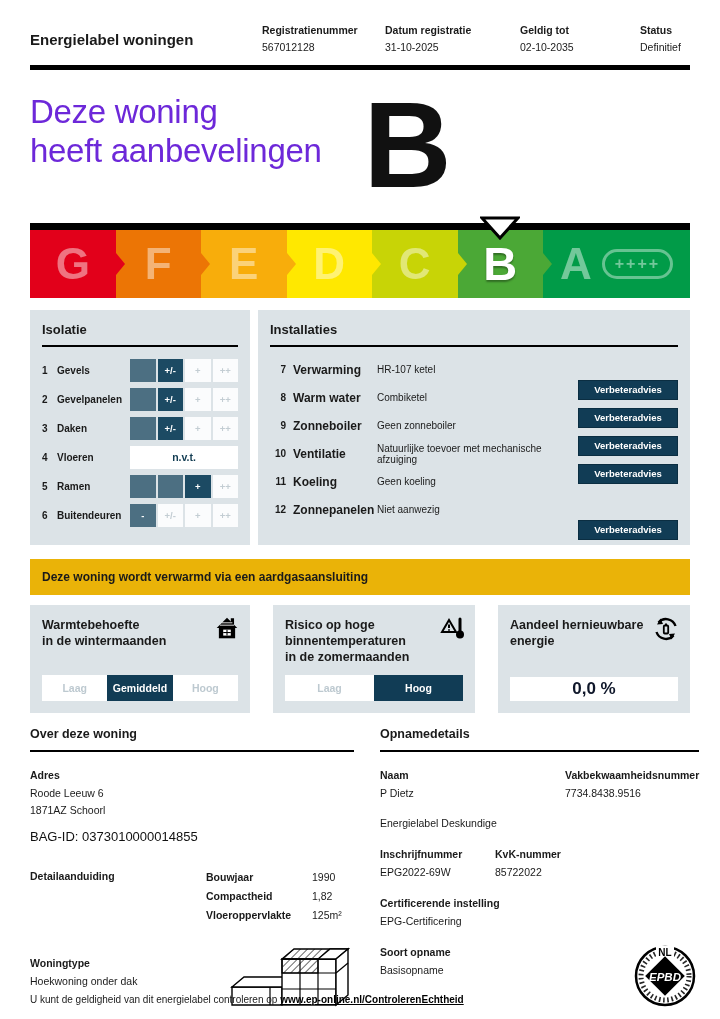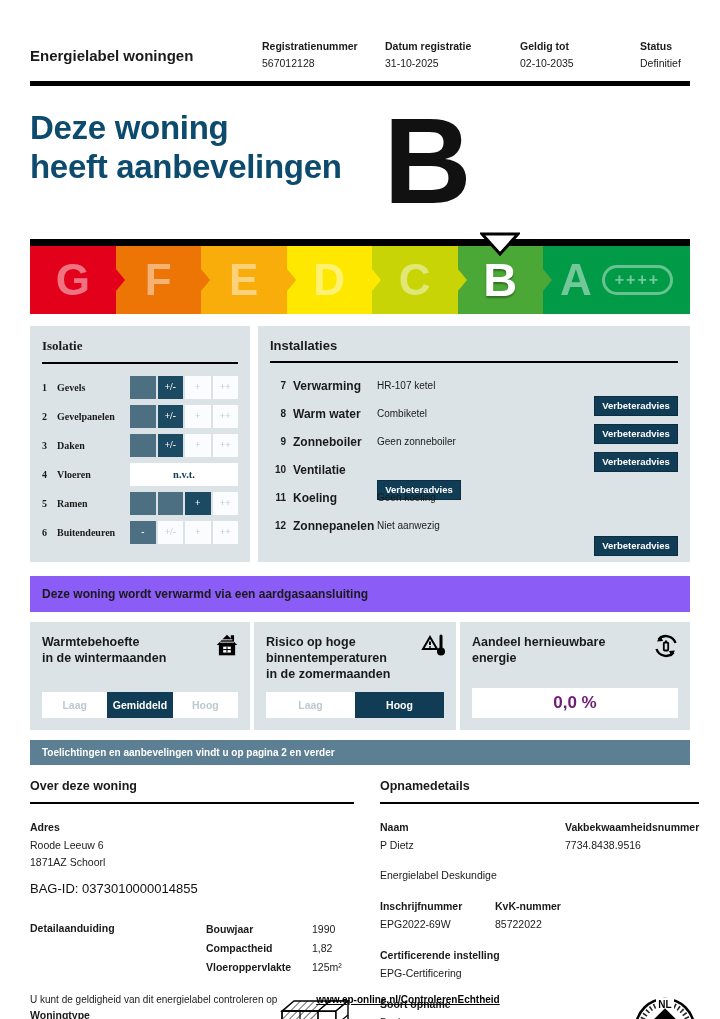--- a/index.html
+++ b/index.html
@@ -1,32 +1,32 @@
 <!DOCTYPE html>
 <html><head>
 <meta charset="utf-8">
 <style>
   html,body{margin:0;padding:0;background:#fff;}
   .page{width:720px;height:1019px;position:relative;overflow:hidden;background:#fff;
         font-family:"Liberation Sans", sans-serif;color:#1a1a1a;}
   .mx{margin-left:30px;margin-right:30px;}
 
   
-  .hdr{display:flex;align-items:center;padding-top:38px;justify-content:flex-end;}
+  .hdr{display:flex;align-items:center;padding-top:22px;justify-content:flex-end;}
   .brand{flex:1;font-size:15px;font-weight:bold;}
   .meta{display:flex;}
   .mcol{line-height:1.65;}
   .mcol.c1{width:123px}.mcol.c2{width:135px}.mcol.c3{width:120px}.mcol.c4{width:50px}
   .mlab{font-size:10.5px;font-weight:bold;}
   .mval{font-size:10.5px;}
   .rule{height:5px;background:#000;margin-top:8px;}
 
   
   .hero{display:flex;align-items:flex-start;margin-top:22px;}
-  .hero h1{margin:0;font-size:33px;line-height:1.2;font-weight:bold;color:#0c4a6e;letter-spacing:-0.3px;}
+  .hero h1{margin:0;font-size:33px;line-height:1.2;font-weight:normal;color:#6d28d9;letter-spacing:-0.3px;}
   .biglabel{font-size:122px;font-weight:bold;line-height:0.78;margin-left:42px;margin-top:6px;color:#111;}
 
   
   .scale{margin-top:30px;position:relative;}
   .topbar{height:7px;background:#000;position:relative;}
   .notch{position:absolute;top:-7px;left:450px;z-index:3;}
   .segments{display:flex;height:68px;}
   .seg{position:relative;flex:1;display:flex;align-items:center;justify-content:center;}
   .seg.wide{flex:1.72;}
   .letter{font-size:44px;font-weight:bold;color:rgba(255,255,255,0.45);}
@@ -34,78 +34,78 @@
   .badge{margin-left:10px;border:3px solid rgba(255,255,255,0.4);border-radius:15px;
          padding:0 10px;height:24px;line-height:24px;color:rgba(255,255,255,0.45);
          font-weight:bold;font-size:16px;letter-spacing:2px;}
   .chev{position:absolute;right:-9px;top:50%;transform:translateY(-50%);width:0;height:0;
         border-top:11px solid transparent;border-bottom:11px solid transparent;
         border-left:9px solid #000;z-index:2;}
 
   
   .panels{display:flex;gap:8px;margin-top:12px;}
   .panel{background:#DCE3E7;padding:12px;box-sizing:border-box;}
-  .p-iso{width:220px;font-family:Liberation Serif, serif;}
+  .p-iso{width:220px;}
   .p-inst{flex:1;}
   .ptitle{font-size:13px;font-weight:bold;padding-bottom:8px;border-bottom:2px solid #000;margin-bottom:12px;}
   .iso-row{display:flex;align-items:center;height:23px;margin-bottom:6px;}
   .iso-num{width:10px;font-size:10px;font-weight:bold;}
   .iso-label{margin-left:5px;font-size:10px;font-weight:bold;}
   .iso-cells{margin-left:auto;display:flex;gap:2px;width:108px;}
   .cell{flex:1;height:23px;display:flex;align-items:center;justify-content:center;
         font-size:9.5px;font-weight:bold;}
   .cell.filled{background:#4C6F82;color:#fff;}
   .cell.active{background:#1C4A63;color:#fff;}
   .cell.off{background:#FBFCFD;color:#C3CDD3;}
   .nvt{width:100%;background:#fff;color:#123C52;text-align:center;font-weight:bold;
        font-size:10.5px;height:23px;line-height:23px;}
   .inst-row{display:flex;align-items:center;height:22px;margin-bottom:6px;}
   .inst-num{width:16px;text-align:right;font-size:10px;font-weight:bold;}
   .inst-label{width:84px;margin-left:7px;font-size:12px;font-weight:bold;}
   .inst-value{flex:1;font-size:10px;padding-right:4px;}
-  .adv-btn{width:84px;height:20px;background:#113C55;border:1px solid #0B2E42;color:#fff;
+  .adv-btn{width:100px;height:20px;background:#113C55;border:1px solid #0B2E42;color:#fff;
            font-family:"Liberation Sans", sans-serif;font-size:9.5px;font-weight:bold;
            display:flex;align-items:center;justify-content:center;flex:none;margin-top:40px;}
 
-  .notice{margin-top:14px;background:#8b5cf6;font-size:12px;font-weight:bold;padding:11px 12px;}
-
-  
-  .inforow{display:flex;gap:4px;margin-top:10px;height:108px;}
+  .notice{margin-top:14px;background:#eab308;font-size:12px;font-weight:bold;padding:11px 12px;}
+
+  
+  .inforow{display:flex;gap:23px;margin-top:10px;height:108px;}
   .ipanel{background:#DCE3E7;padding:12px;box-sizing:border-box;position:relative;
           display:flex;flex-direction:column;}
   .ip1{width:220px;}.ip2{width:202px;}.ip3{flex:1;}
   .ititle{font-size:12.5px;font-weight:bold;line-height:1.3;padding-right:34px;}
   .iicon{position:absolute;top:10px;right:10px;}
   .segctl{margin-top:auto;display:flex;}
   .opt{flex:1;height:26px;display:flex;align-items:center;justify-content:center;
        font-size:10.5px;font-weight:bold;background:#fff;color:#BDC9D0;}
   .opt.selected{background:#113C55;color:#fff;}
-  .valuebox{margin-top:auto;background:#fff;height:30px;display:flex;align-items:center;
-            justify-content:center;color:#701a75;font-size:17px;font-weight:bold;}
+  .valuebox{margin-top:auto;background:#fff;height:24px;display:flex;align-items:center;
+            justify-content:center;color:#0f172a;font-size:17px;font-weight:bold;}
 
   .pagenote{margin-top:10px;background:#5C7F93;color:#fff;font-size:10px;font-weight:bold;padding:7px 12px;}
 
   
   .details{display:flex;gap:26px;margin-top:14px;}
   .dcol-l{width:324px;flex:none;}
   .dcol-r{flex:1;}
   .stitle{font-size:12.5px;font-weight:bold;padding-bottom:9px;border-bottom:2px solid #000;margin-bottom:15px;}
   .lbl{font-size:10.5px;font-weight:bold;line-height:1.7;}
   .val{font-size:10.5px;line-height:1.7;}
   .bag{font-size:13px;margin-top:9px;color:#111;}
   .flexrow{display:flex;}
   .facts{margin-left:auto;width:148px;}
   .fact{display:flex;line-height:1.8;}
   .fact .lbl{flex:1;line-height:1.8;}
   .fact .val{width:42px;line-height:1.8;}
   .pairL{width:185px;flex:none;}
   .pairL2{width:115px;flex:none;}
   .blk{margin-top:13px;}
   .footer{position:absolute;left:30px;bottom:14px;font-size:10px;}
-  .footer a{color:#000;font-weight:bold;text-decoration:underline;margin-left:36px;}
+  .footer a{color:#000;font-weight:bold;text-decoration:underline;}
   svg{display:block;}
 </style>
 </head>
 <body>
 
 <div class="page">
 
   <div class="hdr mx">
     <div class="brand">Energielabel woningen</div>
     <div class="meta">
@@ -251,20 +251,21 @@
       </div>
       <div class="inst-row">
         <span class="inst-num">9</span>
         <span class="inst-label">Zonneboiler</span>
         <span class="inst-value">Geen zonneboiler</span>
         <button class="adv-btn">Verbeteradvies</button>
       </div>
       <div class="inst-row">
         <span class="inst-num">10</span>
         <span class="inst-label">Ventilatie</span>
+        <span class="inst-value">Natuurlijke toevoer met mechanische afzuiging</span>
         <button class="adv-btn">Verbeteradvies</button>
       </div>
       <div class="inst-row">
         <span class="inst-num">11</span>
         <span class="inst-label">Koeling</span>
         <span class="inst-value">Geen koeling</span>
         <button class="adv-btn" style="visibility: hidden;">Verbeteradvies</button>
       </div>
       <div class="inst-row">
         <span class="inst-num">12</span>
@@ -335,21 +336,20 @@
           <path d="M 4.5,17 A 10,10 0 0 0 21.5,20.5" fill="none" stroke="#000" stroke-width="2.4"></path>
           <polygon points="19.5,24.5 23,18.5 17,19" fill="#000"></polygon>
           <rect x="11.8" y="10.5" width="4.4" height="8" rx="1" fill="none" stroke="#000" stroke-width="1.8"></rect>
           <rect x="13" y="8.5" width="2" height="2" fill="#000"></rect>
         </svg>
       </span>
       <div class="valuebox">0,0 %</div>
     </div>
   </div>
 
-  <div class="pagenote mx">Toelichtingen en aanbevelingen vindt u op pagina 2 en verder</div>
 
   <div class="details mx">
     <div class="dcol-l">
       <div class="stitle">Over deze woning</div>
       <div class="lbl">Adres</div>
       <div class="val">Roode Leeuw 6</div>
       <div class="val">1871AZ Schoorl</div>
       <div class="bag">BAG-ID: 0373010000014855</div>
 
       <div class="flexrow" style="margin-top:24px;">

